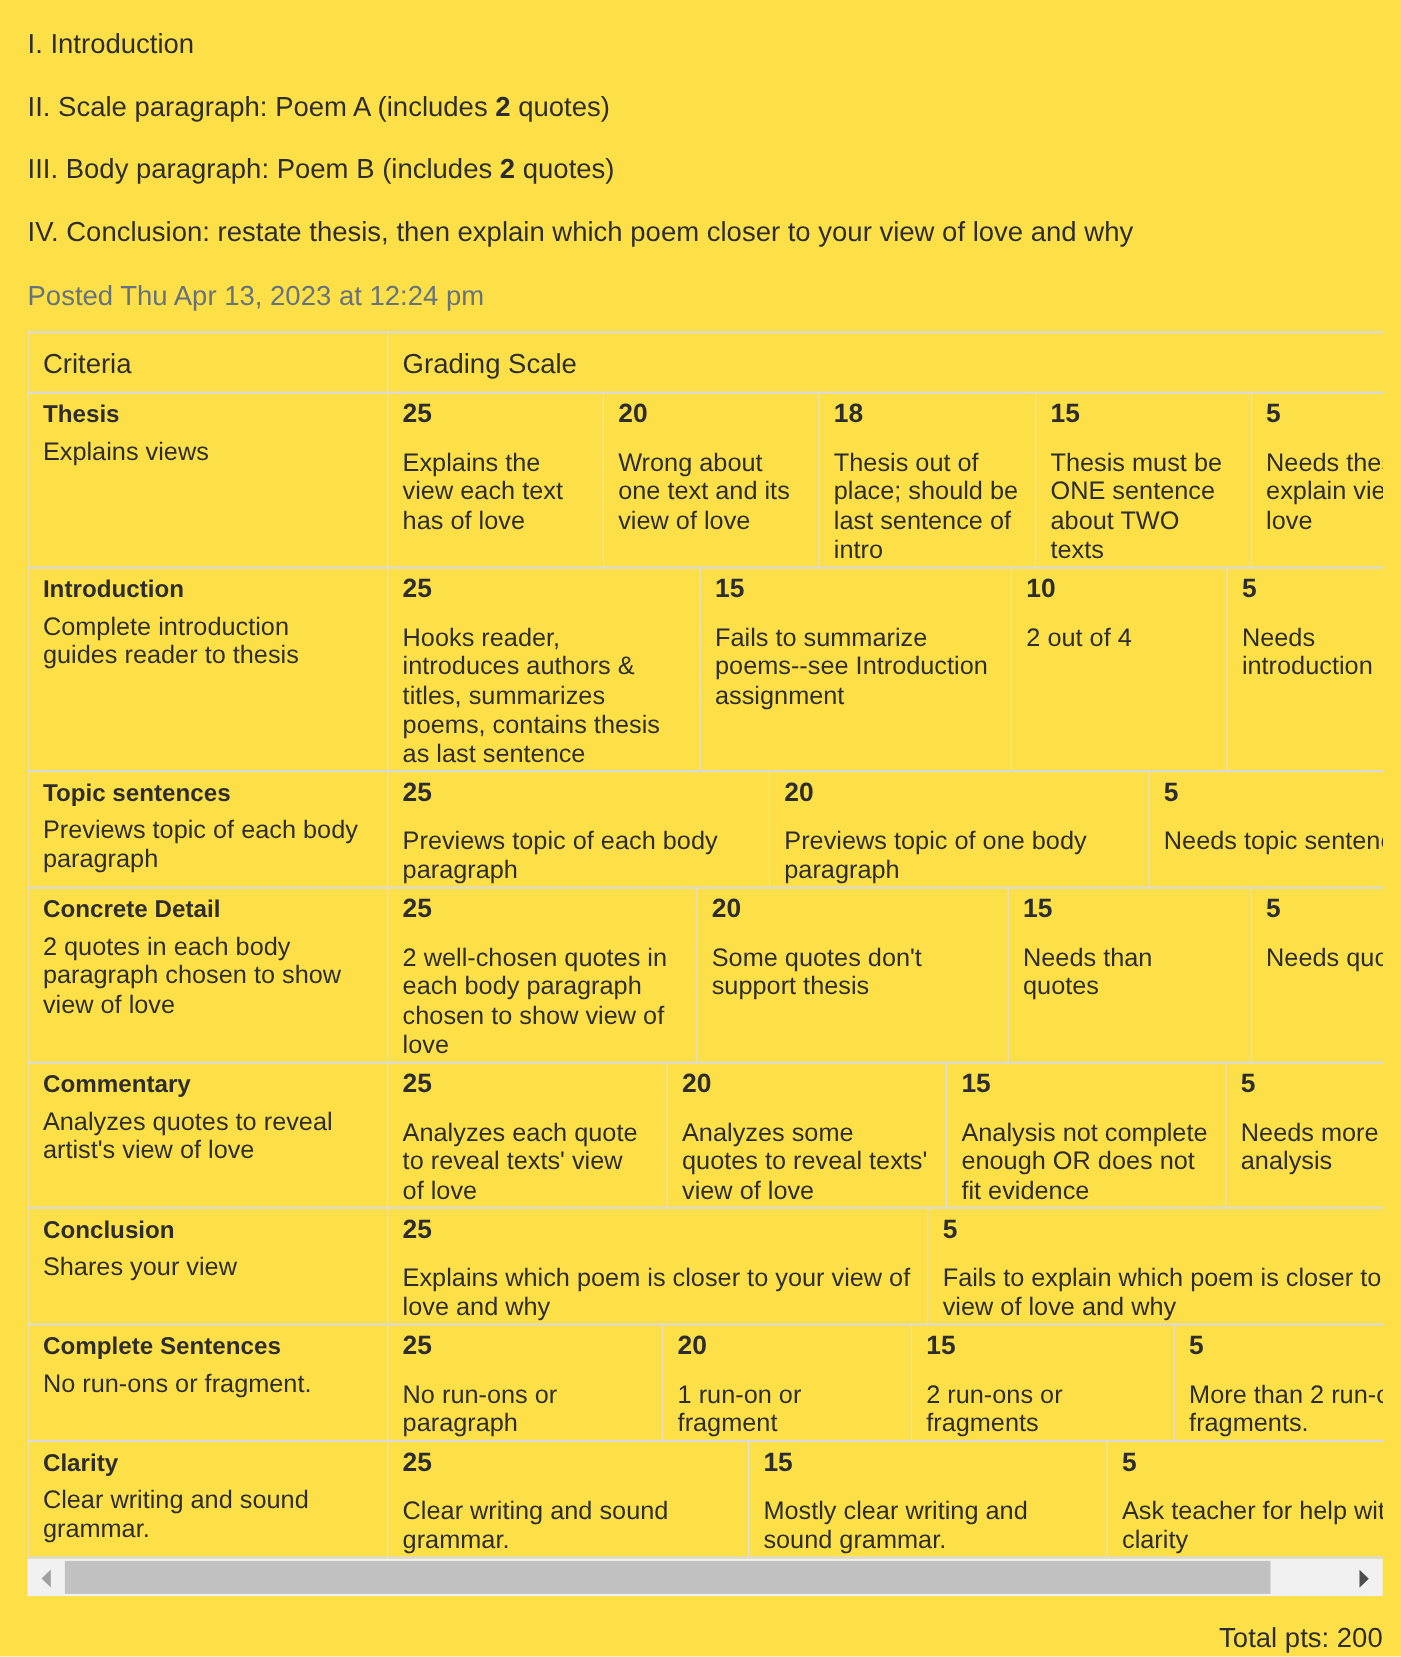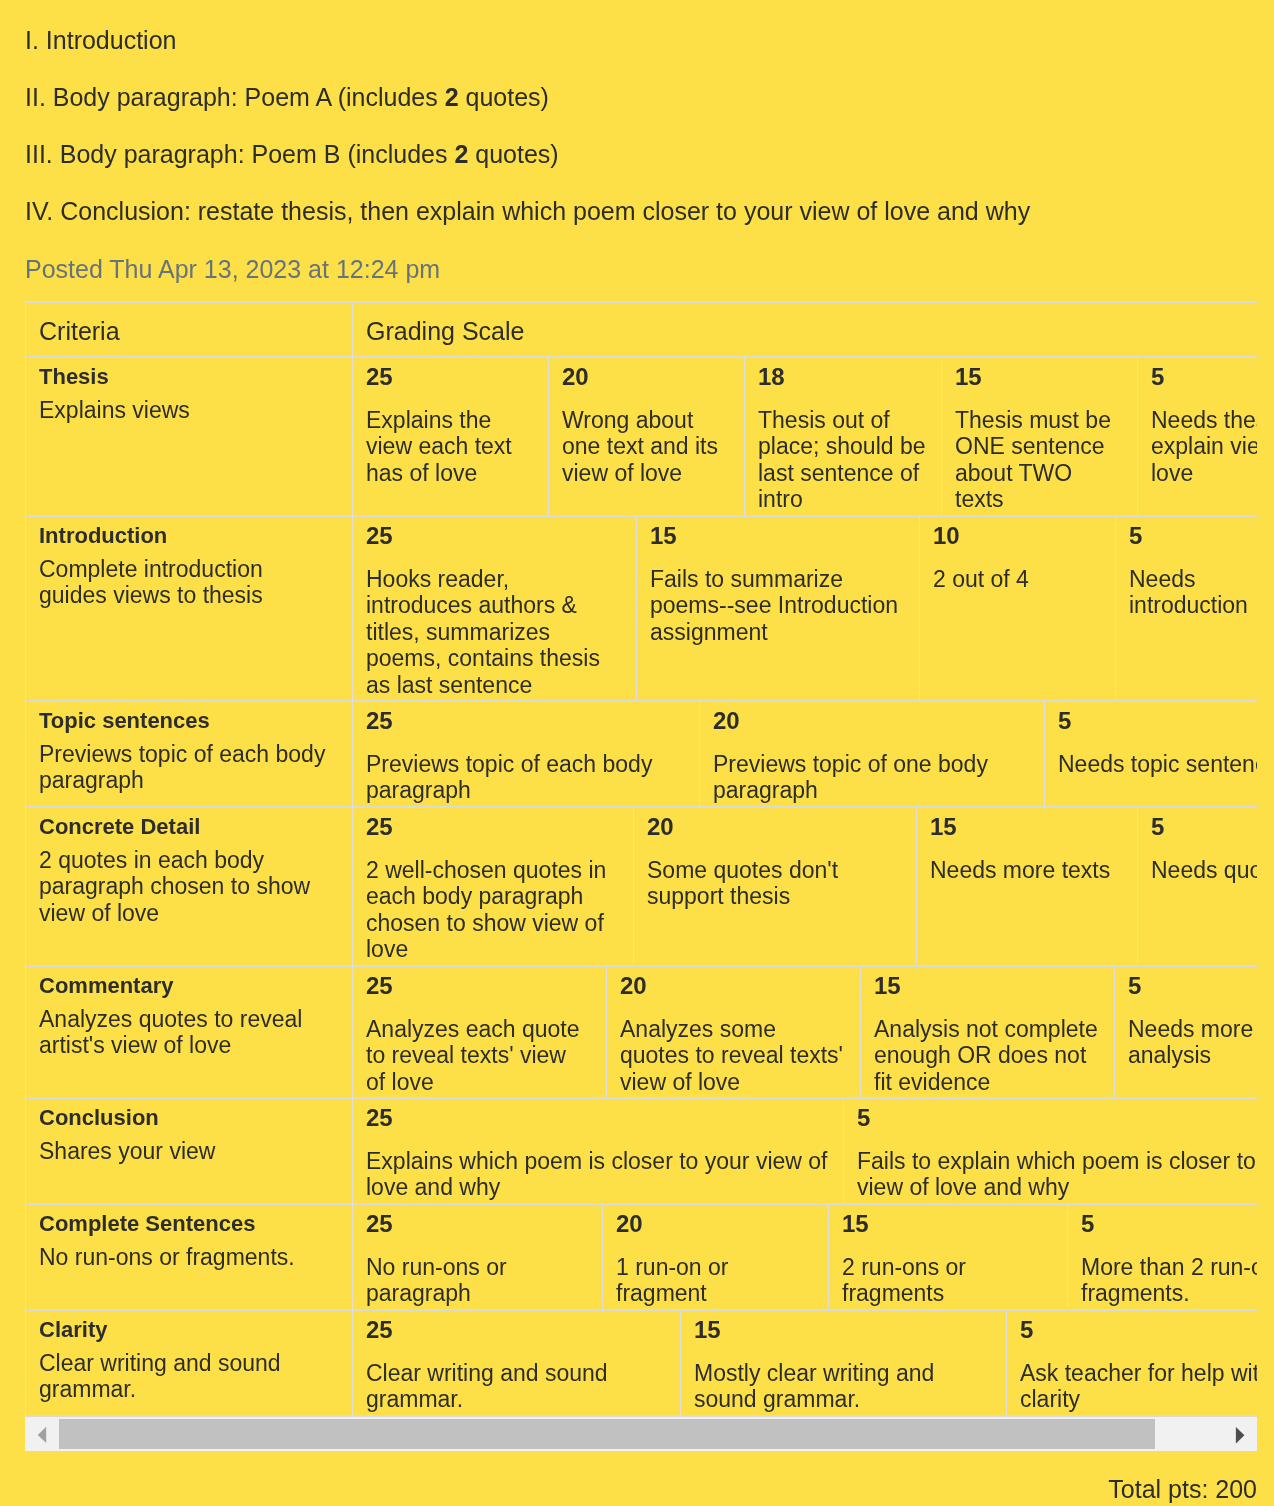--- a/index.html
+++ b/index.html
@@ -45,21 +45,21 @@
 
   .total{position:absolute;right:17px;top:1473.5px;text-align:right;font-size:25px;line-height:30px;color:#2D2D2D;white-space:nowrap;}
 </style>
 </head>
 <body>
 
 <div class="page">
 
   <div class="desc">
     <p>I. Introduction</p>
-    <p><span>II. Body paragraph: Poem A (includes </span><b>2</b><span> quotes)</span></p>
+    <p><span>II. Scale paragraph: Poem A (includes </span><b>2</b><span> quotes)</span></p>
     <p><span>III. Body paragraph: Poem B (includes </span><b>2</b><span> quotes)</span></p>
     <p>IV. Conclusion: restate thesis, then explain which poem closer to your view of love and why</p>
     <p class="posted">Posted Thu Apr 13, 2023 at 12:24 pm</p>
   </div>
 
   <div class="rubric-wrap">
     <div class="rtable" id="rtable">
         <div class="rrow">
           <div class="rcell hdrcell" style="width:327px">Criteria</div>
           <div class="rcell hdrcell last" style="width:1373px">Grading Scale</div>
@@ -86,21 +86,21 @@
             <div class="rdesc">Thesis must be ONE sentence about TWO texts</div>
           </div>
           <div class="rcell last" style="width:229px">
             <div class="pts">5</div>
             <div class="rdesc">Needs thesis to explain views of love</div>
           </div>
         </div>
         <div class="rrow" style="height:185px">
           <div class="rcell critcell" style="width:327px">
             <div class="crit-title">Introduction</div>
-            <div class="crit-desc">Complete introduction guides views to thesis</div>
+            <div class="crit-desc">Complete introduction guides reader to thesis</div>
           </div>
           <div class="rcell" style="width:284px">
             <div class="pts">25</div>
             <div class="rdesc">Hooks reader, introduces authors &amp; titles, summarizes poems, contains thesis as last sentence</div>
           </div>
           <div class="rcell" style="width:283px">
             <div class="pts">15</div>
             <div class="rdesc">Fails to summarize poems--see Introduction assignment</div>
           </div>
           <div class="rcell" style="width:196px">
@@ -138,21 +138,21 @@
           <div class="rcell" style="width:281px">
             <div class="pts">25</div>
             <div class="rdesc">2 well-chosen quotes in each body paragraph chosen to show view of love</div>
           </div>
           <div class="rcell" style="width:283px">
             <div class="pts">20</div>
             <div class="rdesc">Some quotes don't support thesis</div>
           </div>
           <div class="rcell" style="width:221px">
             <div class="pts">15</div>
-            <div class="rdesc">Needs more texts</div>
+            <div class="rdesc">Needs than quotes</div>
           </div>
           <div class="rcell last" style="width:189px">
             <div class="pts">5</div>
             <div class="rdesc">Needs quotes</div>
           </div>
         </div>
         <div class="rrow" style="height:132px">
           <div class="rcell critcell" style="width:327px">
             <div class="crit-title">Commentary</div>
             <div class="crit-desc">Analyzes quotes to reveal artist's view of love</div>
@@ -184,21 +184,21 @@
             <div class="rdesc">Explains which poem is closer to your view of love and why</div>
           </div>
           <div class="rcell last" style="width:499px">
             <div class="pts">5</div>
             <div class="rdesc">Fails to explain which poem is closer to your view of love and why</div>
           </div>
         </div>
         <div class="rrow" style="height:106px">
           <div class="rcell critcell" style="width:327px">
             <div class="crit-title">Complete Sentences</div>
-            <div class="crit-desc">No run-ons or fragments.</div>
+            <div class="crit-desc">No run-ons or fragment.</div>
           </div>
           <div class="rcell" style="width:250px">
             <div class="pts">25</div>
             <div class="rdesc">No run-ons or paragraph</div>
           </div>
           <div class="rcell" style="width:226px">
             <div class="pts">20</div>
             <div class="rdesc">1 run-on or fragment</div>
           </div>
           <div class="rcell" style="width:239px">

